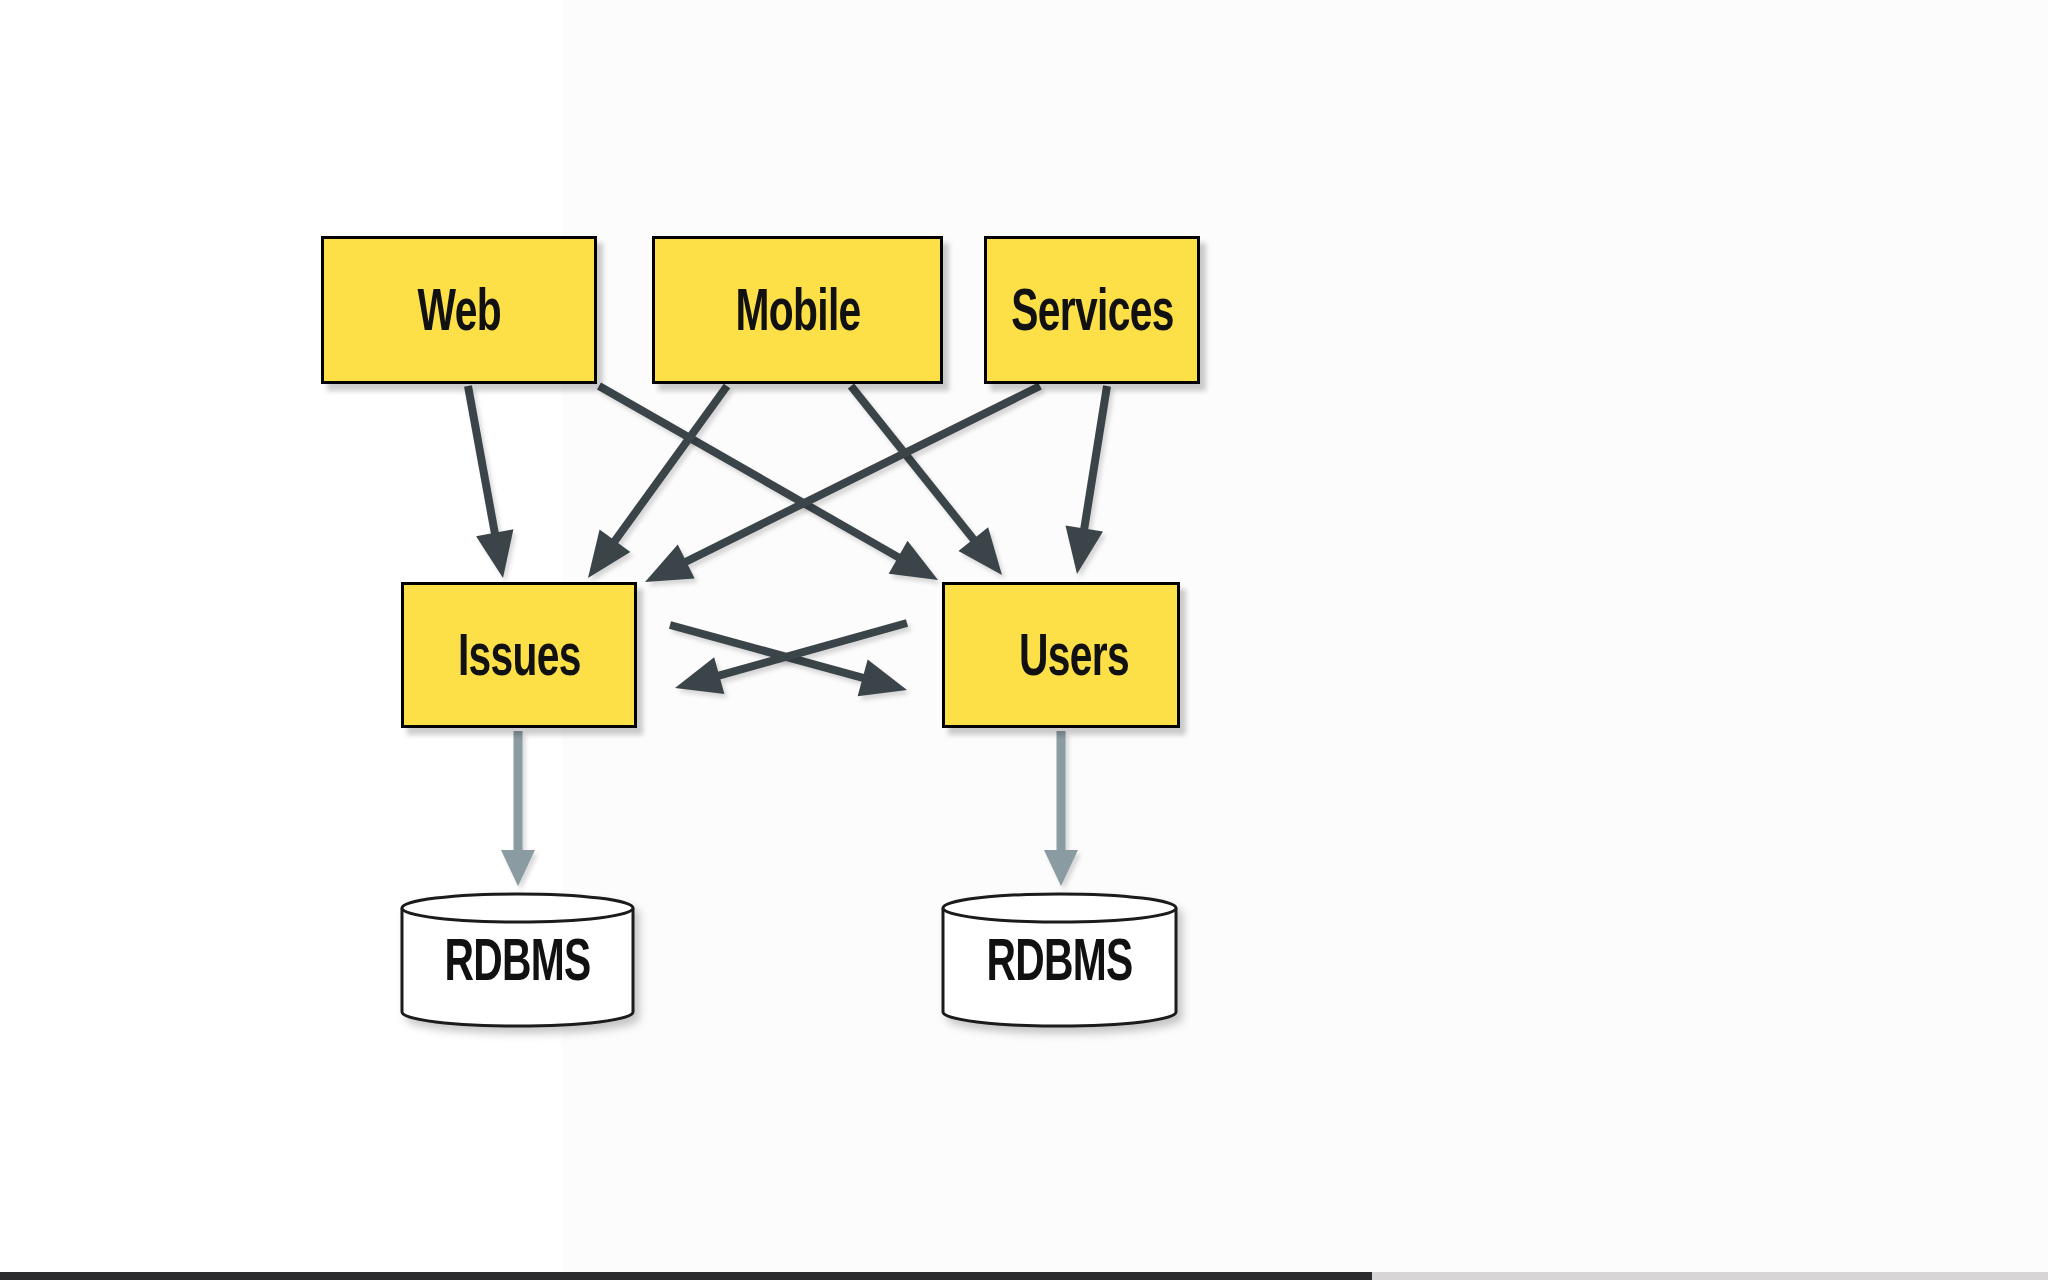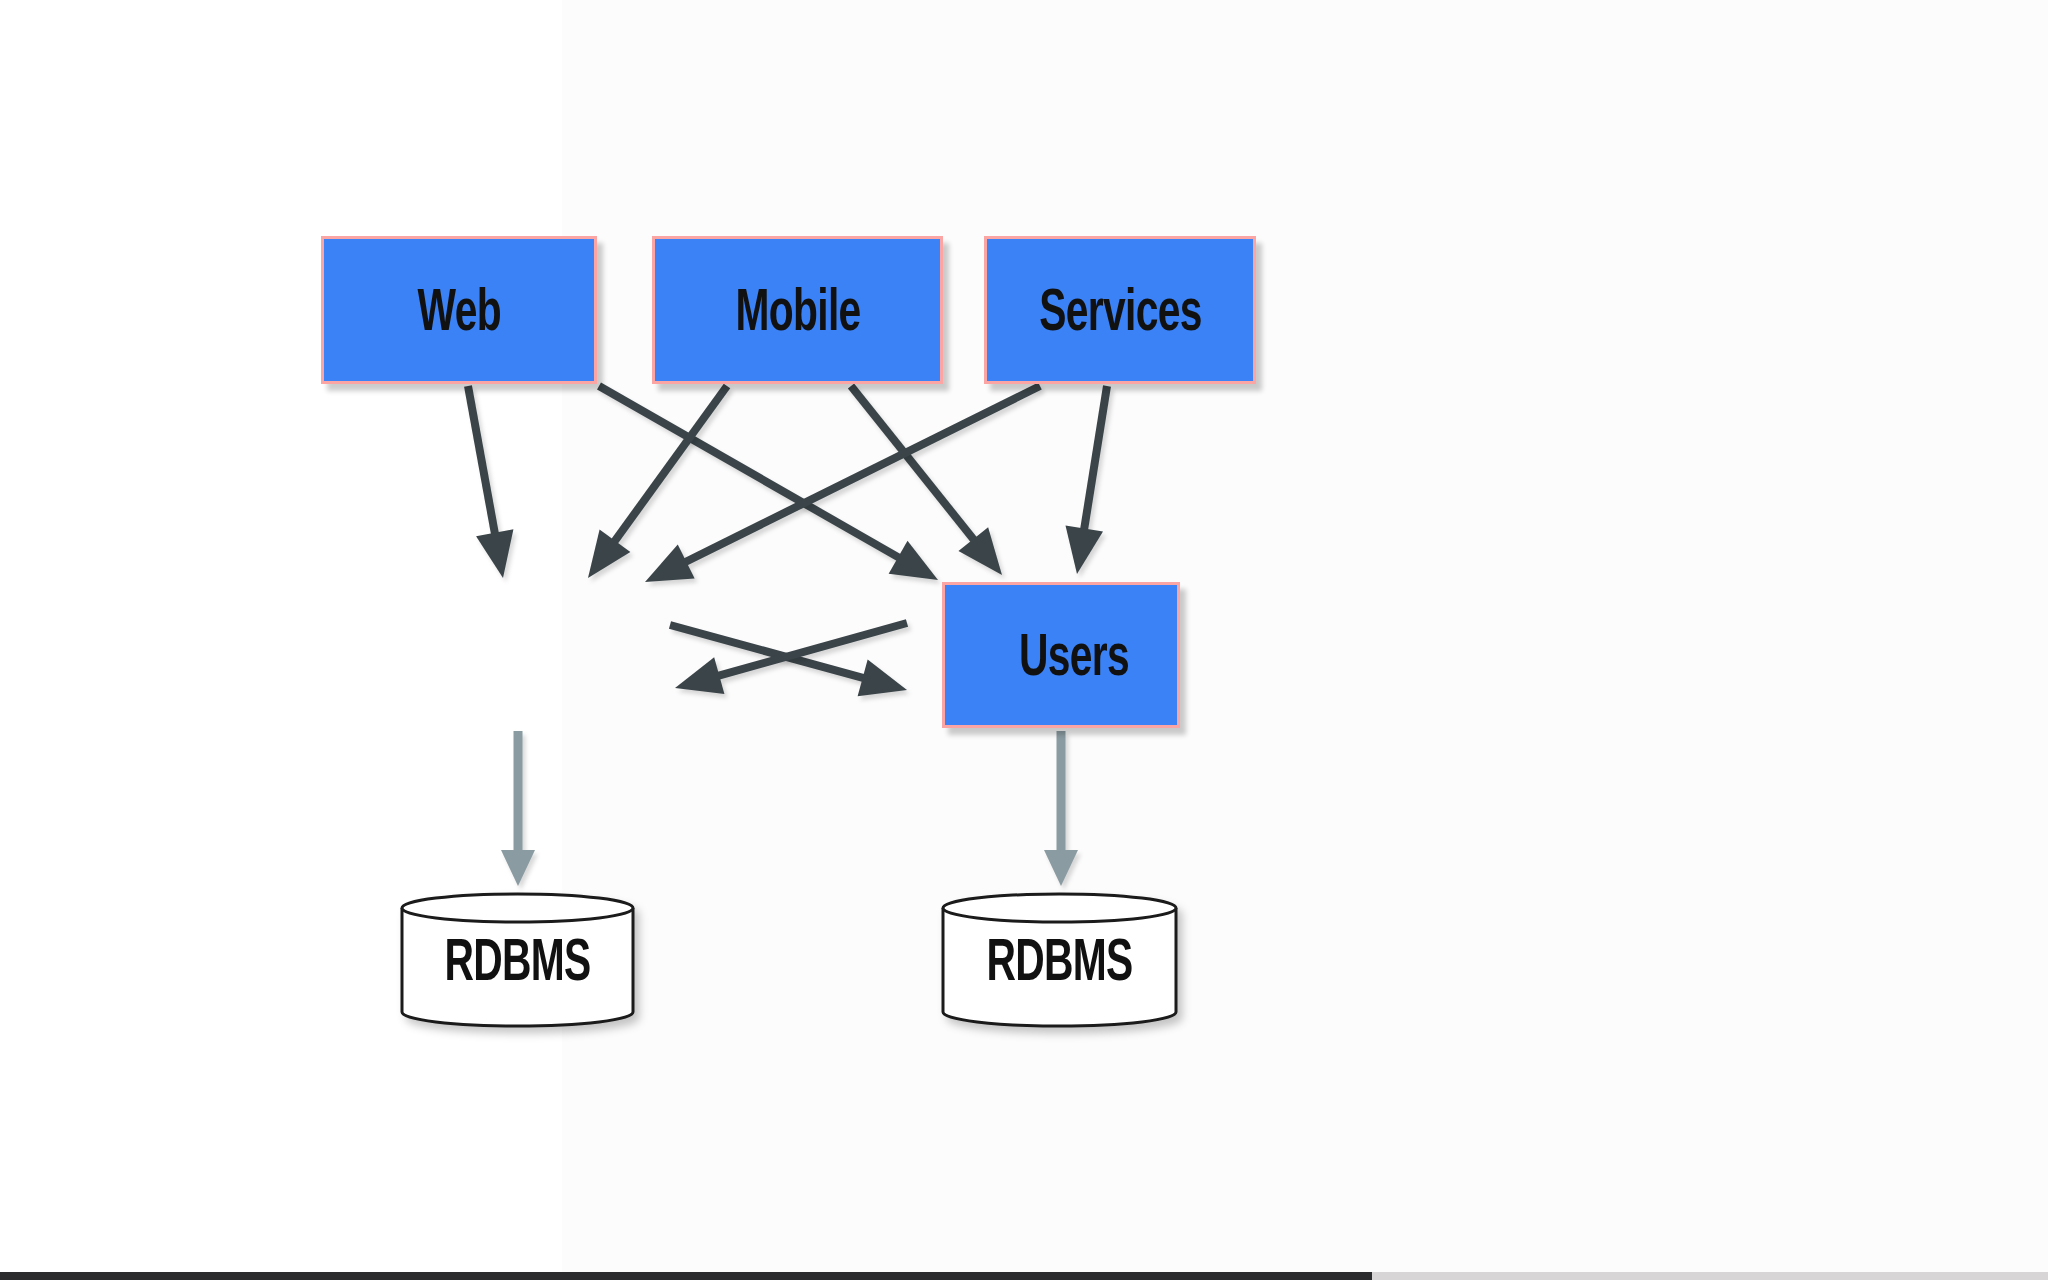--- a/index.html
+++ b/index.html
@@ -3,21 +3,21 @@
 <meta charset="utf-8">
 <style>
   html,body{margin:0;padding:0;background:#ffffff;}
   body{width:2048px;height:1280px;overflow:hidden;font-family:"Liberation Sans","DejaVu Sans",sans-serif;}
   #stage{position:relative;width:2048px;height:1280px;background:#ffffff;}
   #bg-tint{position:absolute;left:562px;top:0;width:1486px;height:1272px;background:#fdfcfd;}
   #edges-svg{position:absolute;left:0;top:0;width:2048px;height:1280px;}
   #edges-svg g{filter:drop-shadow(3px 4px 2px rgba(0,0,0,0.15));}
   #nodes-layer{position:absolute;left:0;top:0;width:2048px;height:1280px;}
   .node{position:absolute;box-sizing:border-box;display:flex;align-items:center;justify-content:center;}
-  .node.box{background:#3b82f6;border:3px solid #fca5a5;box-shadow:6px 7px 5px rgba(0,0,0,0.20);}
+  .node.box{background:#fde047;border:3px solid #000000;box-shadow:6px 7px 5px rgba(0,0,0,0.20);}
   .node.cylinder{background:transparent;align-items:center;}
   .node.cylinder svg{position:absolute;left:0;top:0;filter:drop-shadow(5px 6px 4px rgba(0,0,0,0.22));}
   .label{position:relative;text-align:center;color:#111111;font-weight:bold;font-size:60px;line-height:1;white-space:nowrap;}
   .label span{display:inline-block;transform:scaleX(0.68);letter-spacing:-1px;}
   .bottom-bar{position:absolute;top:1272px;height:8px;}
   #bottom-bar-dark{left:0;width:1372px;background:#2b2b2d;}
   #bottom-bar-light{left:1372px;width:676px;background:#d7d5d6;}
 </style>
 </head>
 <body>
@@ -66,22 +66,25 @@
         <polygon points="1061,886 1044,850 1078,850" fill="#8a9ba1"></polygon>
       </g>
     </svg>
   <div id="nodes-layer">
       <div class="node box" style="left: 321px; top: 236px; width: 276px; height: 148px;">
         <div class="label"><span>Web</span></div>
       </div>
       <div class="node box" style="left: 652px; top: 236px; width: 291px; height: 148px;">
         <div class="label"><span>Mobile</span></div>
       </div>
-      <div class="node box" style="left: 984px; top: 236px; width: 272px; height: 148px;">
+      <div class="node box" style="left: 984px; top: 236px; width: 216px; height: 148px;">
         <div class="label"><span>Services</span></div>
+      </div>
+      <div class="node box" style="left: 401px; top: 582px; width: 236px; height: 146px;">
+        <div class="label"><span>Issues</span></div>
       </div>
       <div class="node box" style="left: 942px; top: 582px; width: 238px; height: 146px; padding-left: 25px;">
         <div class="label"><span>Users</span></div>
       </div>
       <div class="node cylinder" style="left: 400px; top: 891px; width: 235px; height: 137px;">
         <svg width="235" height="137" viewBox="0 0 235 137">
           <path d="M 2 17 L 2 121 A 115.5 14 0 0 0 233 121 L 233 17" fill="#ffffff" stroke="#1b1b1b" stroke-width="3"></path>
           <ellipse cx="117.5" cy="17" rx="115.5" ry="14" fill="#ffffff" stroke="#1b1b1b" stroke-width="3"></ellipse>
         </svg>
         <div class="label"><span>RDBMS</span></div>

